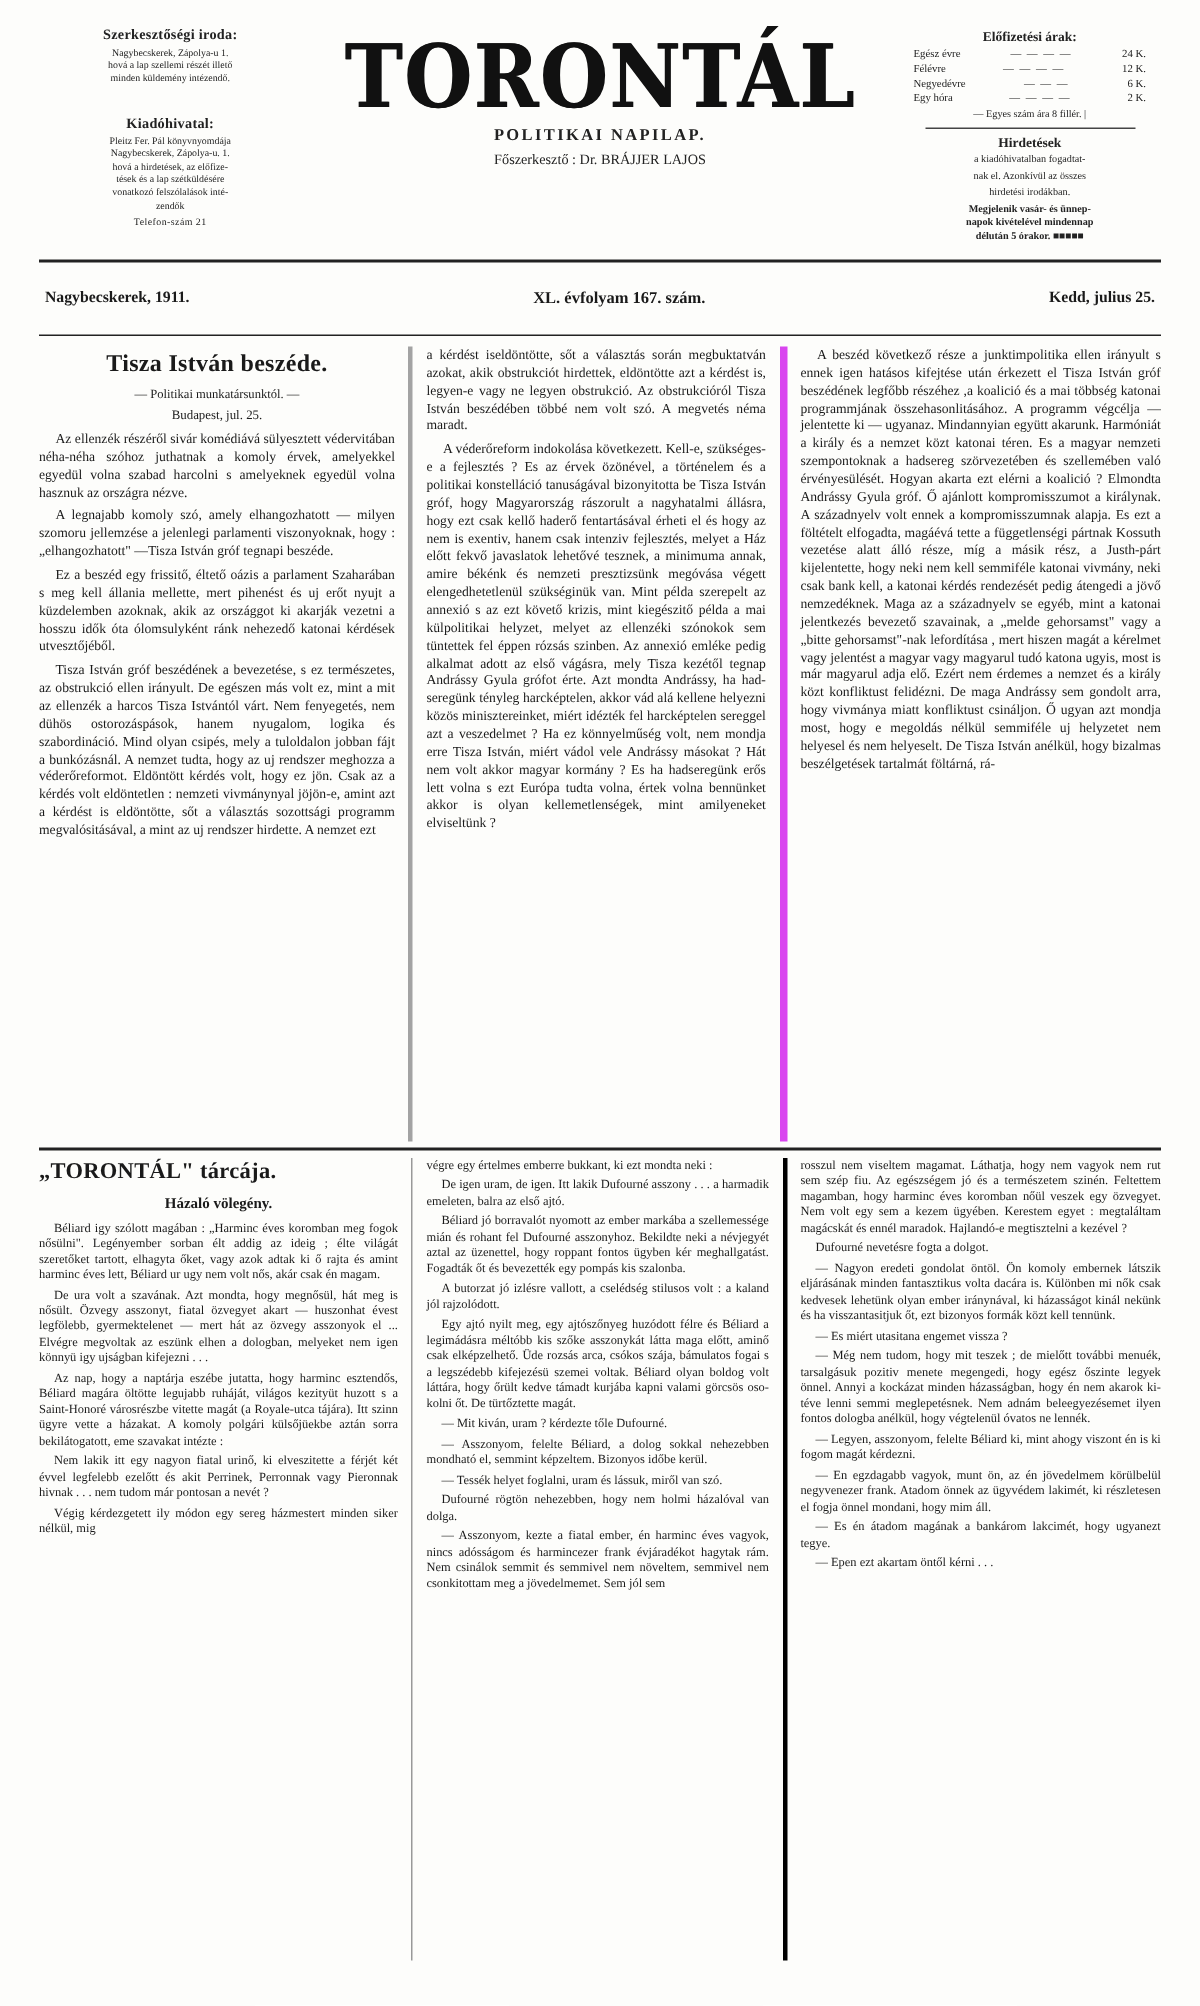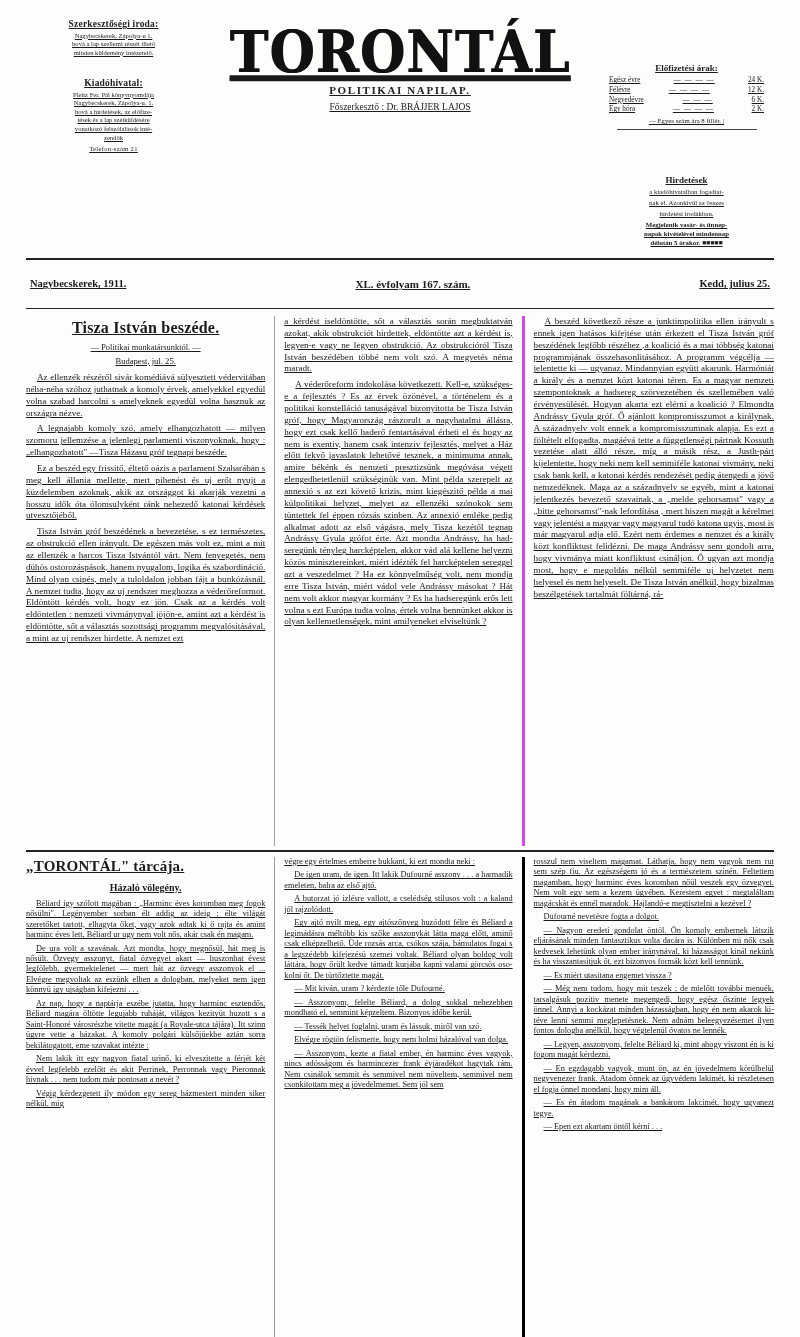--- a/index.html
+++ b/index.html
@@ -14,21 +14,20 @@
     color: #1a1a1a;
     overflow: hidden;
   }
   .page {
     width: 800px;
     height: 1337px;
     box-sizing: border-box;
     padding: 18px 26px 10px 26px;
     position: relative;
     background: #fdfdfb;
-    text-decoration: underline;
   }
 
   
   .masthead {
     display: flex;
     align-items: flex-start;
     justify-content: space-between;
     padding-bottom: 4px;
   }
   .mast-left {
@@ -87,21 +86,20 @@
     width: 175px;
     text-align: center;
     font-size: 7.2px;
     line-height: 1.35;
     color: #222;
   }
   .mast-right .blk-title {
     font-weight: bold;
     font-size: 9px;
     margin-bottom: 2px;
-    margin-top: 44px;
   }
   .price-row {
     display: flex;
     justify-content: space-between;
     font-size: 7.2px;
     padding: 0 10px;
     line-height: 1.35;
   }
   .price-row .dots { flex: 1; text-align: center; letter-spacing: 1px; }
   .mast-right .note {
@@ -141,22 +139,22 @@
     height: 530px;
   }
   .col {
     width: 33.33%;
     box-sizing: border-box;
     font-size: 9.1px;
     line-height: 1.305;
     text-align: justify;
     hyphens: auto;
   }
-  .col.c1 { padding-right: 9px; border-right: 1px solid #a3a3a3; }
-  .col.c2 { padding: 0 9px; border-right: 3px solid #d946ef; }
+  .col.c1 { padding-right: 9px; border-right: 3px solid #a3a3a3; }
+  .col.c2 { padding: 0 9px; border-right: 5px solid #d946ef; }
   .col.c3 { padding-left: 9px; }
   .col p {
     margin: 0 0 4px 0;
     text-indent: 11px;
   }
   .col p.noind { text-indent: 0; }
 
   .art-head {
     text-align: center;
     font-size: 16px;
@@ -279,21 +277,21 @@
     <span>Kedd, julius 25.</span>
   </div>
 
   <div class="cols">
 
     <div class="col c1">
       <div class="art-head">Tisza István beszéde.</div>
       <div class="art-sub">— Politikai munkatársunktól. —</div>
       <div class="art-date">Budapest, jul. 25.</div>
       <p>Az ellenzék részéről sivár komédiává sülyesztett védervitában néha-néha szóhoz juthatnak a komoly érvek, amelyekkel egyedül volna szabad harcolni s amelyeknek egyedül volna hasznuk az országra nézve.</p>
-      <p>A legnajabb komoly szó, amely elhangozhatott — milyen szomoru jellemzése a jelenlegi parlamenti viszonyoknak, hogy : „elhangozhatott" —Tisza Házasu gróf tegnapi beszéde.</p>
+      <p>A legnajabb komoly szó, amely elhangozhatott — milyen szomoru jellemzése a jelenlegi parlamenti viszonyoknak, hogy : „elhangozhatott" —Tisza István gróf tegnapi beszéde.</p>
       <p>Ez a beszéd egy frissitő, éltető oázis a parlament Szaharában s meg kell állania mellette, mert pihenést és uj erőt nyujt a küzdelemben azoknak, akik az országgot ki akarják vezetni a hosszu idők óta ólomsulyként ránk nehezedő katonai kérdések utvesztőjéből.</p>
       <p>Tisza István gróf beszédének a bevezetése, s ez természetes, az obstrukció ellen irányult. De egészen más volt ez, mint a mit az ellenzék a harcos Tisza Istvántól várt. Nem fenyegetés, nem dühös ostorozás­pások, hanem nyugalom, logika és szabordináció. Mind olyan csipés, mely a tulolda­lon jobban fájt a bunkózásnál. A nemzet tudta, hogy az uj rendszer meghozza a véderőreformot. Eldöntött kérdés volt, hogy ez jön. Csak az a kérdés volt eldöntetlen : nemzeti vivmánynyal jöjön-e, amint azt a kérdést is eldöntötte, sőt a választás so­zottsági programm megvalósitásával, a mint az uj rendszer hirdette. A nemzet ezt</p>
     </div>
 
     <div class="col c2">
       <p class="noind">a kérdést iseldöntötte, sőt a választás so­rán megbuktatván azokat, akik obstrukciót hirdettek, eldöntötte azt a kérdést is, le­gyen-e vagy ne legyen obstrukció. Az ob­strukcióról Tisza István beszédében többé nem volt szó. A megvetés néma maradt.</p>
       <p>A véderőreform indokolása követke­zett. Kell-e, szükséges-e a fejlesztés ? Es az érvek özönével, a történelem és a politikai konstelláció tanuságával bizonyitotta be Tisza István gróf, hogy Magyarország rá­szorult a nagyhatalmi állásra, hogy ezt csak kellő haderő fentartásával érheti el és hogy az nem is exentiv, hanem csak in­tenziv fejlesztés, melyet a Ház előtt fekvő javaslatok lehetővé tesznek, a minimuma annak, amire békénk és nemzeti presz­tizsünk megóvása végett elengedhetetlenül szükséginük van. Mint példa szerepelt az annexió s az ezt követő krizis, mint kiegé­szitő példa a mai külpolitikai helyzet, melyet az ellenzéki szónokok sem tüntettek fel éppen rózsás szinben. Az annexió em­léke pedig alkalmat adott az első vágásra, mely Tisza kezétől tegnap Andrássy Gyula grófot érte. Azt mondta Andrássy, ha had­seregünk tényleg harcképtelen, akkor vád alá kellene helyezni közös minisztereinket, miért idézték fel harcképtelen sereggel azt a veszedelmet ? Ha ez könnyelműség volt, nem mondja erre Tisza István, miért vádol vele Andrássy másokat ? Hát nem volt akkor magyar kormány ? Es ha hadseregünk erős lett volna s ezt Európa tudta volna, értek volna bennünket akkor is olyan kellemet­lenségek, mint amilyeneket elviseltünk ?</p>
     </div>
 
     <div class="col c3">
@@ -310,26 +308,27 @@
       <p>Béliard igy szólott magában : „Har­minc éves koromban meg fogok nősülni". Legényember sorban élt addig az ideig ; élte világát szeretőket tartott, elhagyta őket, vagy azok adtak ki ő rajta és amint harminc éves lett, Béliard ur ugy nem volt nős, akár csak én magam.</p>
       <p>De ura volt a szavának. Azt mondta, hogy megnősül, hát meg is nősült. Özvegy asszonyt, fiatal özvegyet akart — huszon­hat évest legfölebb, gyermektelenet — mert hát az özvegy asszonyok el ... Elvégre meg­voltak az eszünk elhen a dologban, melye­ket nem igen könnyü igy ujságban ki­fejezni . . .</p>
       <p>Az nap, hogy a naptárja eszébe jutatta, hogy harminc esztendős, Béliard magára öltötte legujabb ruháját, világos kezityüt huzott s a Saint-Honoré városrészbe vitette magát (a Royale-utca tájára). Itt szinn ügyre vette a házakat. A komoly polgári külsőjüekbe aztán sorra bekilátogatott, eme szavakat intézte :</p>
       <p>Nem lakik itt egy nagyon fiatal urinő, ki elveszitette a férjét két évvel leg­felebb ezelőtt és akit Perrinek, Perronnak vagy Pieronnak hivnak . . . nem tudom már pontosan a nevét ?</p>
       <p>Végig kérdezgetett ily módon egy se­reg házmestert minden siker nélkül, mig</p>
     </div>
 
     <div class="fcol f2">
       <p class="noind">végre egy értelmes emberre bukkant, ki ezt mondta neki :</p>
       <p>De igen uram, de igen. Itt lakik Dufourné asszony . . . a harmadik emele­ten, balra az első ajtó.</p>
+      <p>Béliard jó borravalót nyomott az em­ber markába a szellemessége mián és ro­hant fel Dufourné asszonyhoz. Bekildte neki a névjegyét aztal az üzenettel, hogy roppant fontos ügyben kér meghallgatást. Fogadták őt és bevezették egy pompás kis szalonba.</p>
       <p>A butorzat jó izlésre vallott, a cseléd­ség stilusos volt : a kaland jól rajzolódott.</p>
       <p>Egy ajtó nyilt meg, egy ajtószőnyeg huzódott félre és Béliard a legimádásra méltóbb kis szőke asszonykát látta maga előtt, aminő csak elképzelhető. Üde rozsás arca, csókos szája, bámulatos fogai s a leg­szédebb kifejezésü szemei voltak. Béliard olyan boldog volt láttára, hogy őrült kedve támadt kurjába kapni valami görcsös oso­kolni őt. De türtőztette magát.</p>
       <p>— Mit kiván, uram ? kérdezte tőle Dufourné.</p>
       <p>— Asszonyom, felelte Béliard, a dolog sokkal nehezebben mondható el, semmint képzeltem. Bizonyos időbe kerül.</p>
       <p>— Tessék helyet foglalni, uram és lás­suk, miről van szó.</p>
-      <p>Elvégre rögtön felismerte, hogy nem holmi házalóval van dolga.</p>
+      <p>Dufourné rögtön nehezebben, hogy nem holmi házalóval van dolga.</p>
       <p>— Asszonyom, kezte a fiatal ember, én harminc éves vagyok, nincs adósságom és harmincezer frank évjáradékot hagytak rám. Nem csinálok semmit és sem­mivel nem növeltem, semmivel nem csonki­tottam meg a jövedelmemet. Sem jól sem</p>
     </div>
 
     <div class="fcol f3">
       <p class="noind">rosszul nem viseltem magamat. Láthatja, hogy nem vagyok nem rut sem szép fiu. Az egészségem jó és a természetem szinén. Feltettem magamban, hogy harminc éves koromban nőül veszek egy özvegyet. Nem volt egy sem a kezem ügyében. Kerestem egyet : megtaláltam magácskát és ennél maradok. Hajlandó-e megtisztelni a ke­zével ?</p>
       <p>Dufourné nevetésre fogta a dolgot.</p>
       <p>— Nagyon eredeti gondolat öntöl. Ön komoly embernek látszik eljárásának min­den fantasztikus volta dacára is. Különben mi nők csak kedvesek lehetünk olyan em­ber iránynával, ki házasságot kinál nekünk és ha visszantasitjuk őt, ezt bizonyos for­mák közt kell tennünk.</p>
       <p>— Es miért utasitana engemet vissza ?</p>
       <p>— Még nem tudom, hogy mit teszek ; de mielőtt további menuék, tarsalgásuk po­zitiv menete megengedi, hogy egész őszin­te legyek önnel. Annyi a kockázat min­den házasságban, hogy én nem akarok ki­téve lenni semmi meglepetésnek. Nem ad­nám beleegyezésemet ilyen fontos dologba anélkül, hogy végtelenül óvatos ne lennék.</p>
       <p>— Legyen, asszonyom, felelte Béliard ki, mint ahogy viszont én is ki fogom magát kérdezni.</p>

